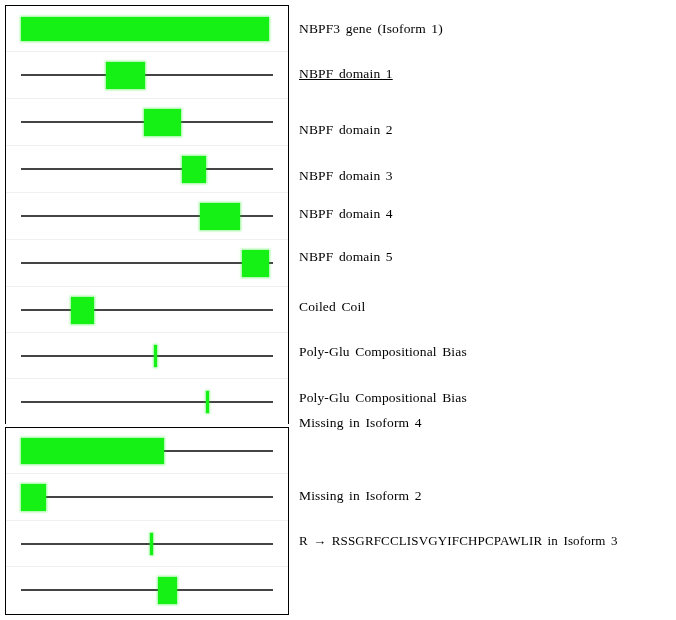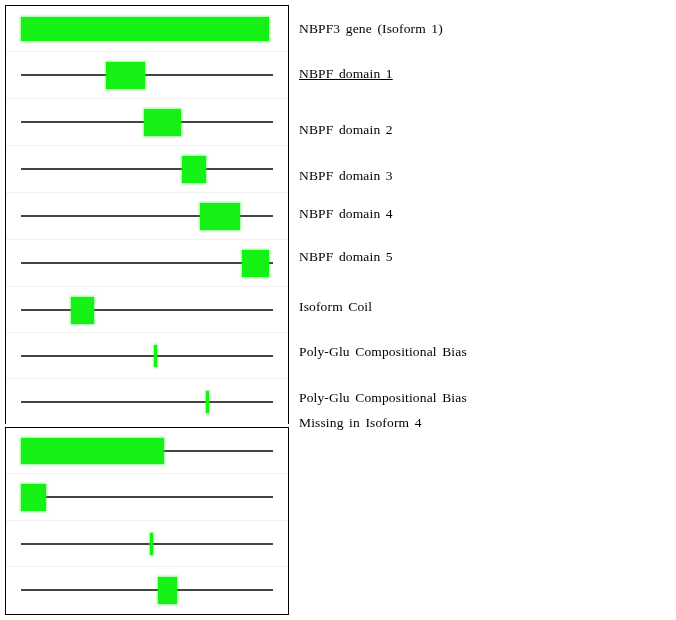--- a/index.html
+++ b/index.html
@@ -152,18 +152,20 @@
       <div class="feature" style="left:152px; width:19px; height:27px; margin-top:-13px;"></div>
     </div>
   </div>
 
   <div class="label" style="top:21px;">NBPF3  gene (Isoform 1)</div>
   <div class="label" style="top:66px;text-decoration:underline;">NBPF  domain 1</div>
   <div class="label" style="top:106px;margin-top:16px;">NBPF  domain 2</div>
   <div class="label" style="top:160px;margin-top:8px;">NBPF  domain 3</div>
   <div class="label" style="top:206px;">NBPF  domain 4</div>
   <div class="label" style="top:249px;">NBPF  domain 5</div>
-  <div class="label" style="top:299px;">Isoform  Coil</div>
+  <div class="label" style="top:299px;">Coiled  Coil</div>
   <div class="label" style="top:344px;">Poly-Glu  Compositional  Bias</div>
   <div class="label" style="top:390px;">Poly-Glu  Compositional  Bias</div>
   <div class="label" style="top:415px;">Missing in Isoform 4</div>
+  <div class="label" style="top:488px;">Missing in Isoform 2</div>
+  <div class="label small" style="top:533px;">R → RSSGRFCCLISVGYIFCHPCPAWLIR  in Isoform 3</div>
 
 </div>
 
 </body></html>

